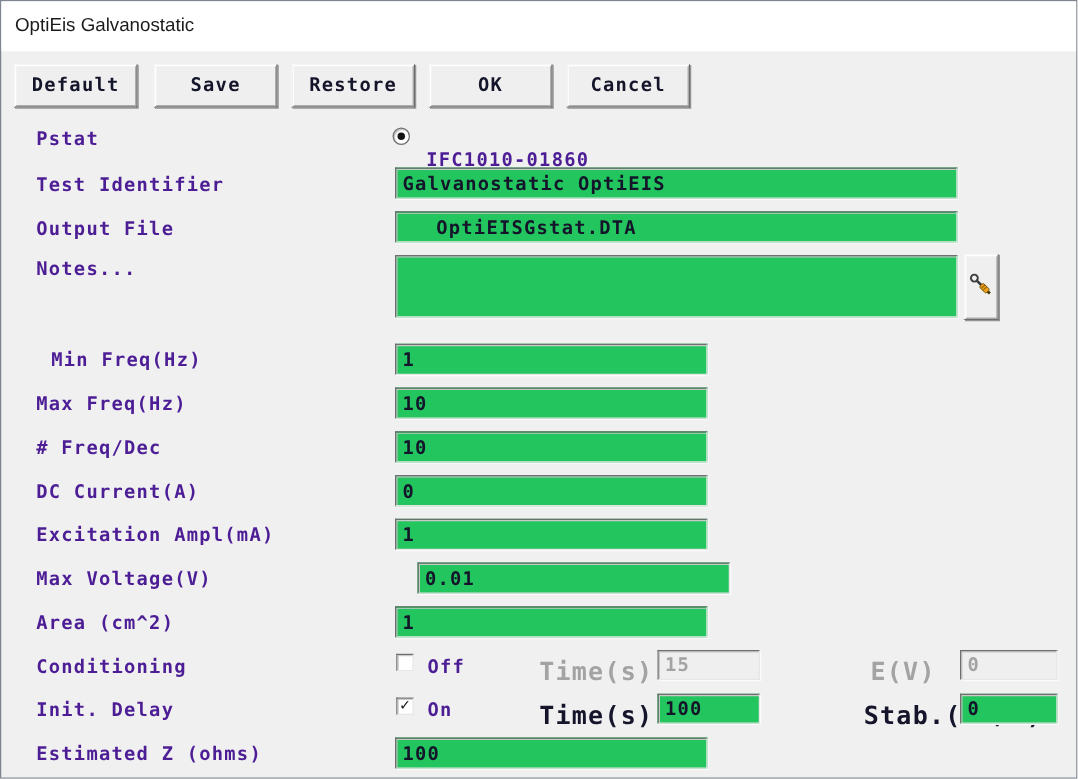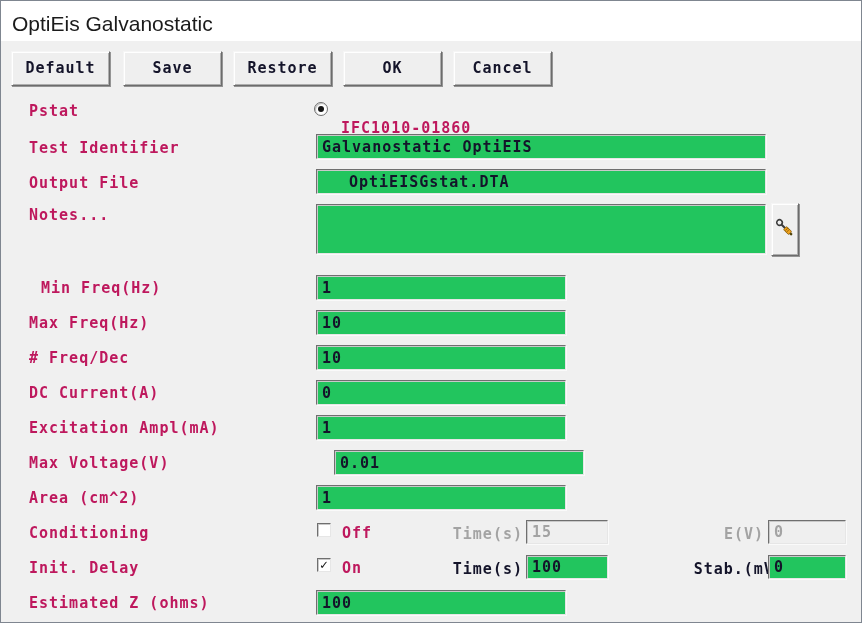--- a/index.html
+++ b/index.html
@@ -1,31 +1,31 @@
 <!DOCTYPE html>
 <html><head>
 <meta charset="utf-8">
 <style>
   html,body{margin:0;padding:0;background:#fff;}
   .window{position:relative;width:862px;height:623px;background:#f0f0f0;
     border:1px solid #7f8690;box-sizing:border-box;overflow:hidden;
     font-family:"DejaVu Sans Mono",monospace;}
   .titlebar{position:absolute;left:0;top:0;width:100%;height:40px;background:#ffffff;}
   .titletext{position:absolute;left:11px;top:11px;
-    font-family:"Liberation Sans",sans-serif;font-size:21px;color:#1b1b1b;}
+    font-family:"Liberation Sans",sans-serif;font-size:15px;color:#1b1b1b;}
   .btn{position:absolute;top:50px;height:35px;background:#efefef;
     border:1px solid;border-color:#f5f5f5 #6c6c6c #6c6c6c #f5f5f5;
     box-shadow:1px 1px 0 #949494, inset 1px 1px 0 #ffffff, inset -1px -1px 0 #aeaeae;
     font-family:"DejaVu Sans Mono",monospace;font-weight:bold;font-size:15px;
     letter-spacing:1px;color:#14142a;text-align:center;line-height:33px;cursor:pointer;
     box-sizing:border-box;padding:0;}
   .label{position:absolute;left:28px;font-weight:bold;font-size:15px;
-    letter-spacing:1px;color:#be185d;white-space:pre;}
-  .rlabel{position:absolute;font-weight:bold;font-size:15px;letter-spacing:1px;
-    color:#14142a;white-space:pre;text-align:right;}
+    letter-spacing:1px;color:#4c1d95;white-space:pre;}
+  .rlabel{position:absolute;font-weight:bold;font-size:20px;letter-spacing:1px;
+    color:#14142a;white-space:pre;text-align:center;}
   .gray{color:#a3a3a3;}
   .tinput{position:absolute;height:25px;background:#22c55e;
     border:1px solid;border-color:#6f6f6f #e6e6e6 #e6e6e6 #6f6f6f;
     box-shadow:1px 1px 0 #fafafa, inset 1px 1px 0 #c9c9c9;
     font-family:"DejaVu Sans Mono",monospace;font-weight:bold;font-size:15px;
     letter-spacing:1px;color:#14142a;padding:1px 5px;box-sizing:border-box;outline:none;}
   .tinput.disabled{background:#efefef;color:#a3a3a3;}
   textarea.tinput{resize:none;line-height:20px;}
   .checkbox{position:absolute;width:14px;height:14px;background:#ffffff;
     border:1px solid;border-color:#6f6f6f #e6e6e6 #e6e6e6 #6f6f6f;

